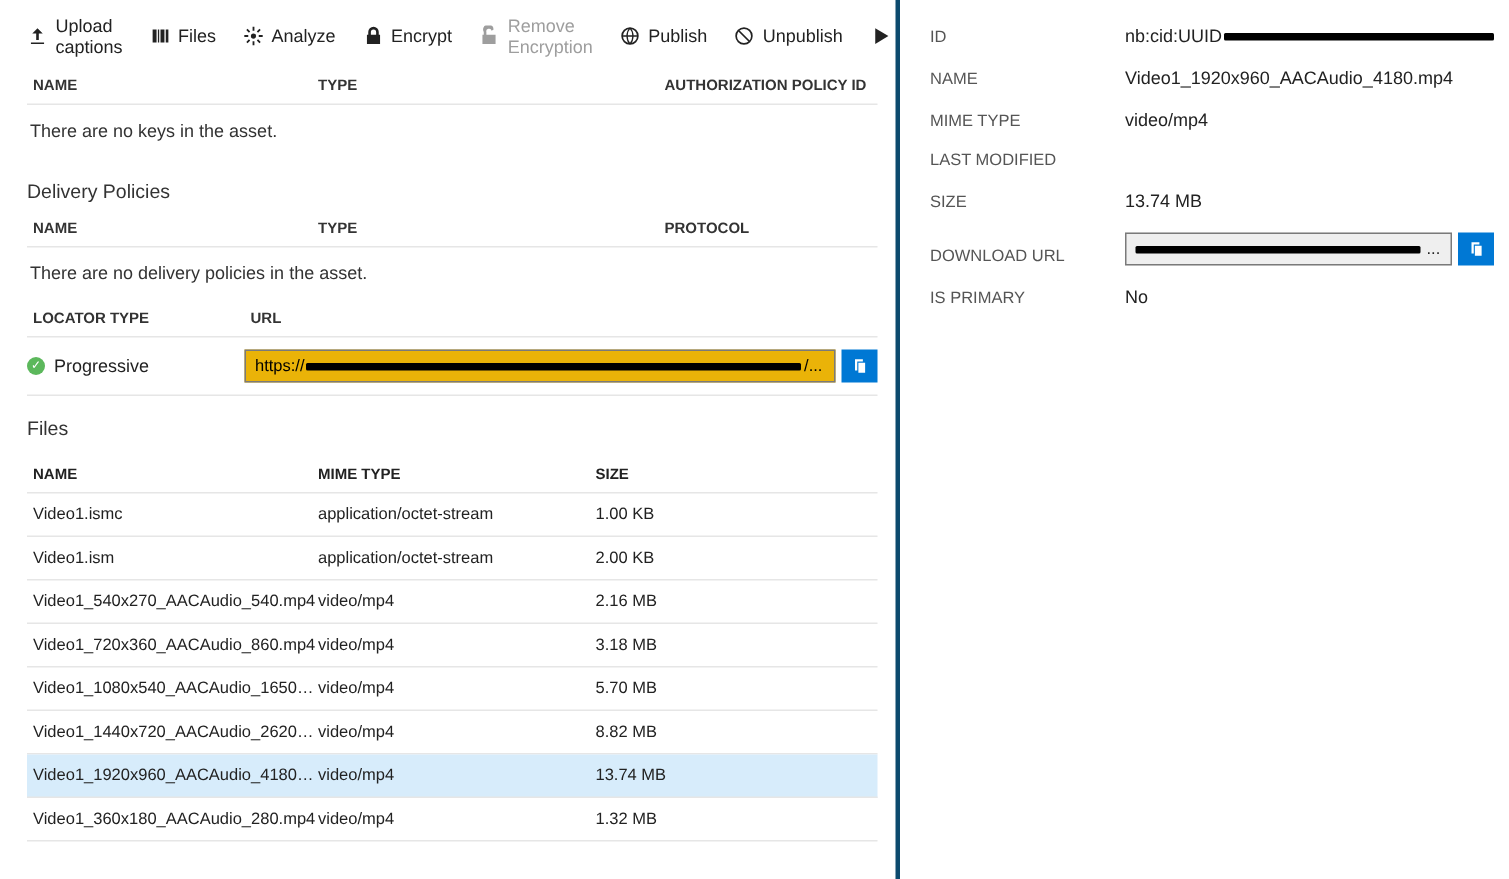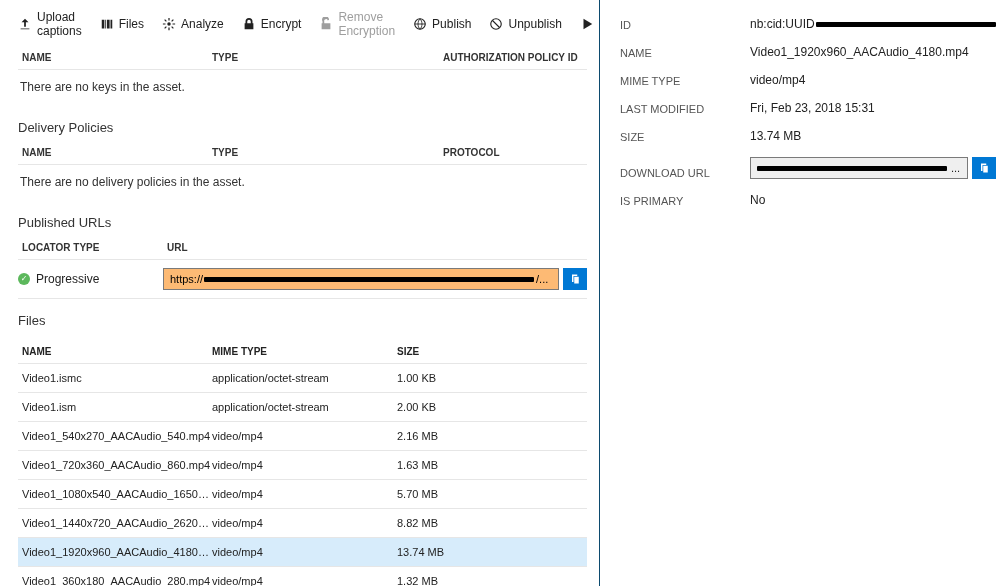--- a/index.html
+++ b/index.html
@@ -8,21 +8,21 @@
   font-size: 12px;
   color: #222;
   background: #fff;
   display: flex;
   width: 1006px;
   height: 586px;
   overflow: hidden;
 }
 .left-panel {
   width: 600px;
-  border-right: 1px solid #0c4a6e;
+  border-right: 3px solid #0c4a6e;
   padding: 8px 12px 0 18px;
   overflow-y: auto;
 }
 .right-panel {
   flex: 1;
   padding: 10px 10px 0 20px;
   overflow-y: auto;
 }
 
 .toolbar {
@@ -81,21 +81,21 @@
 .check-circle::after { content: "✓"; color: #fff; font-size: 8px; line-height: 1; }
 .url-box {
   flex: 1;
   display: flex;
   align-items: center;
 }
 .url-input {
   flex: 1;
   height: 22px;
   border: 1px solid #7a7a7a;
-  background: #fdba74;
+  background: #eab308;
   font-size: 11px;
   padding: 0 6px;
   color: #000;
   overflow: hidden;
   white-space: nowrap;
   display: flex;
   align-items: center;
 }
 .copy-btn {
   width: 24px; height: 22px;
@@ -241,21 +241,20 @@
   <div class="empty-msg">There are no keys in the asset.</div>
 
   <div class="section-title">Delivery Policies</div>
   <div class="th-row">
     <span class="col-a">NAME</span>
     <span class="col-b">TYPE</span>
     <span class="col-c">PROTOCOL</span>
   </div>
   <div class="empty-msg">There are no delivery policies in the asset.</div>
 
-  <div class="section-title">Published URLs</div>
   <div class="th-row" style="padding-left:4px;">
     <span style="flex:0 0 145px;">LOCATOR TYPE</span>
     <span style="flex:1;">URL</span>
   </div>
   <div class="purl-row">
     <div class="loc-type">
       <span class="check-circle"></span>
       <span>Progressive</span>
     </div>
     <div class="url-box">
@@ -291,21 +290,21 @@
           <span class="fcol-size">2.00 KB</span>
         </div>
         <div class="file-row">
           <span class="fcol-name">Video1_540x270_AACAudio_540.mp4</span>
           <span class="fcol-mime">video/mp4</span>
           <span class="fcol-size">2.16 MB</span>
         </div>
         <div class="file-row">
           <span class="fcol-name">Video1_720x360_AACAudio_860.mp4</span>
           <span class="fcol-mime">video/mp4</span>
-          <span class="fcol-size">1.63 MB</span>
+          <span class="fcol-size">3.18 MB</span>
         </div>
         <div class="file-row">
           <span class="fcol-name">Video1_1080x540_AACAudio_1650.mp4</span>
           <span class="fcol-mime">video/mp4</span>
           <span class="fcol-size">5.70 MB</span>
         </div>
         <div class="file-row">
           <span class="fcol-name">Video1_1440x720_AACAudio_2620.mp4</span>
           <span class="fcol-mime">video/mp4</span>
           <span class="fcol-size">8.82 MB</span>
@@ -333,21 +332,20 @@
   <div class="prop-row">
     <div class="prop-label">NAME</div>
     <div class="prop-val">Video1_1920x960_AACAudio_4180.mp4</div>
   </div>
   <div class="prop-row">
     <div class="prop-label">MIME TYPE</div>
     <div class="prop-val">video/mp4</div>
   </div>
   <div class="prop-row">
     <div class="prop-label">LAST MODIFIED</div>
-    <div class="prop-val">Fri, Feb 23, 2018 15:31</div>
   </div>
   <div class="prop-row">
     <div class="prop-label">SIZE</div>
     <div class="prop-val">13.74 MB</div>
   </div>
   <div class="prop-row">
     <div class="prop-label">DOWNLOAD URL</div>
     <div class="prop-url-box">
       <div class="prop-url-input">
         <span class="redact" style="width:190px;"></span>

